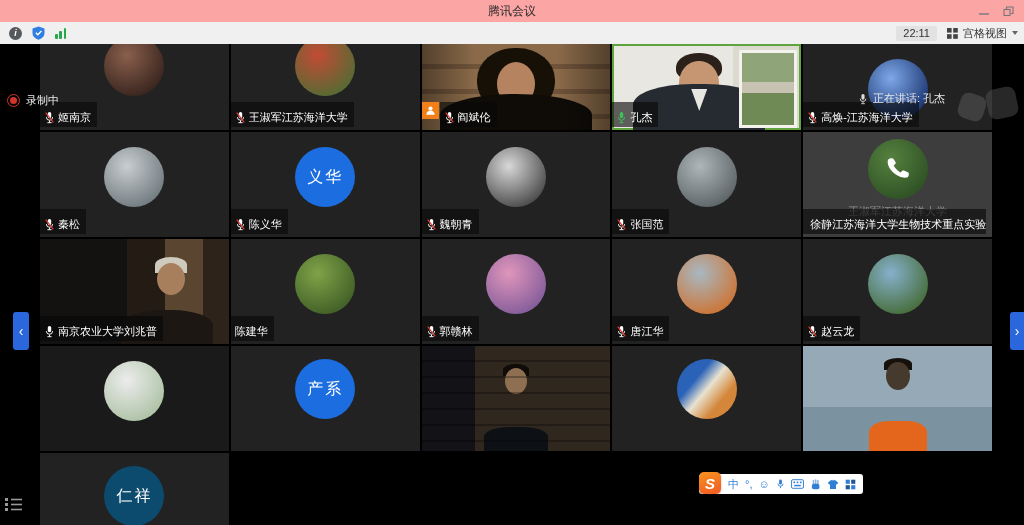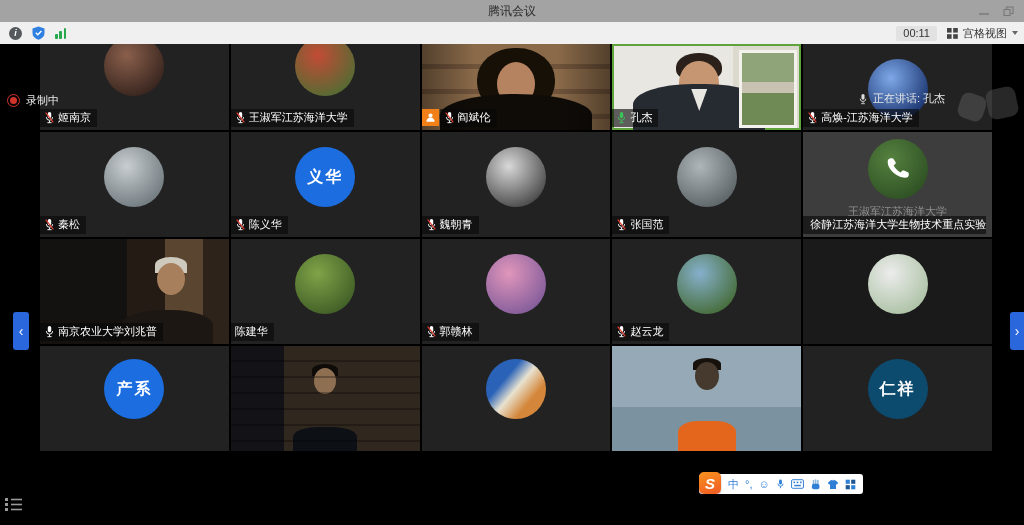--- a/index.html
+++ b/index.html
@@ -1,20 +1,20 @@
 <!DOCTYPE html>
 <html><head>
 <meta charset="utf-8">
 <style>
   html,body{margin:0;padding:0}
   body{width:1024px;height:525px;overflow:hidden;font-family:"Liberation Sans","DejaVu Sans",sans-serif;position:relative;background:#000}
   .app{position:absolute;inset:0;background:#000}
 
   
-  .titlebar{position:absolute;top:0;left:0;right:0;height:22px;background:#a3a3a3;border-bottom:1px solid #e6e6e6;display:flex;align-items:center;justify-content:center;font-size:12px;color:#2b2b2b}
+  .titlebar{position:absolute;top:0;left:0;right:0;height:22px;background:#fca5a5;border-bottom:1px solid #e6e6e6;display:flex;align-items:center;justify-content:center;font-size:12px;color:#2b2b2b}
   .win-btn{position:absolute;top:3px;width:16px;height:16px;display:flex;align-items:center;justify-content:center;cursor:pointer}
   .win-min{right:32px}.win-max{right:8px}
 
   
   .statusbar{position:absolute;top:22px;left:0;right:0;height:22px;background:#f0f0f0;border-bottom:1px solid #dcdcdc;display:flex;align-items:center}
   .sb-left{display:flex;align-items:center;gap:10px;margin-left:9px}
   .info-ic{width:13px;height:13px;border-radius:50%;background:#55585c;color:#fff;font-size:9px;font-weight:bold;font-style:italic;display:flex;align-items:center;justify-content:center}
   .net-ic{display:flex;align-items:flex-end;gap:1.5px;height:11px}
   .net-ic i{display:block;width:2.8px;background:#27a84c;border-radius:1px}
   .net-ic i:nth-child(1){height:5px}.net-ic i:nth-child(2){height:8px}.net-ic i:nth-child(3){height:11px}
@@ -26,25 +26,25 @@
   
   .main{position:absolute;top:44px;left:0;right:0;bottom:0;background:#000}
   .grid{position:absolute;left:40px;top:0;width:952px;height:481px;display:grid;grid-template-columns:repeat(5,1fr);grid-template-rows:86px 105px 105px 105px 72px;gap:2px}
   .tile{position:relative;background:#222;overflow:hidden}
   .tile.active{box-shadow:inset 0 0 0 2px #5fa33c}
   .avatar{position:absolute;left:50%;transform:translateX(-50%);width:60px;height:60px;border-radius:50%;display:flex;align-items:center;justify-content:center}
   .r1 .avatar{top:-8px}
   .r2 .avatar,.r3 .avatar,.r4 .avatar{top:15px}
   .r5 .avatar{top:13px}
   .has-status .avatar{top:7px}
-  .mono{color:#fff;font-size:16px;letter-spacing:2px;font-weight:bold}
+  .mono{color:#fff;font-size:16px;letter-spacing:2px;font-weight:normal}
   .pstatus{position:absolute;top:72px;left:0;right:0;text-align:center;font-size:11px;color:#8f8f8f}
   .lbl{position:absolute;left:0;bottom:3px;display:flex;align-items:stretch;gap:1px;max-width:97%}
   .hostb{width:17px;height:17px;background:#f28018;display:flex;align-items:center;justify-content:center;flex:none}
-  .pill{display:inline-flex;align-items:center;gap:3px;background:rgba(8,8,8,.62);padding:1px 6px 2px 4px;font-size:11px;color:#fff;white-space:nowrap;overflow:hidden}
+  .pill{display:inline-flex;align-items:center;gap:3px;background:rgba(8,8,8,.62);padding:8px 6px 2px 4px;font-size:11px;color:#fff;white-space:nowrap;overflow:hidden}
 
   
   .v-a,.v-b,.v-c,.v-d{position:absolute}
   .scene-yan{background:repeating-linear-gradient(180deg,#8a6a49 0 20px,#6f533a 20px 25px)}
   .scene-yan .v-d{inset:0;background:linear-gradient(90deg,rgba(0,0,0,.4),transparent 28% 72%,rgba(0,0,0,.4))}
   .scene-yan .v-a{left:50%;top:4px;transform:translateX(-50%);width:78px;height:66px;background:#171007;border-radius:48%}
   .scene-yan .v-b{left:50%;top:18px;transform:translateX(-50%);width:38px;height:44px;background:#b5835f;border-radius:50%}
   .scene-yan .v-c{left:50%;bottom:-6px;transform:translateX(-50%);width:152px;height:42px;background:#0f0c08;border-radius:50% 50% 0 0}
   .scene-kong{background:linear-gradient(90deg,#e9e7e1 0 64%,#dcdacf 64% 100%)}
   .scene-kong .v-d{right:4px;top:6px;width:52px;height:72px;background:linear-gradient(180deg,#8fa478 0 40%,#c8c2b2 40% 55%,#6f8a55 55% 100%);border:3px solid #f2f1ec}
@@ -112,21 +112,21 @@
           <path d="M6.5 0.5 L12.5 2.5 V7 c0 3.6-2.8 5.6-6 6.7 C3.3 12.6 0.5 10.6 0.5 7 V2.5 Z" fill="#2f80e0"></path>
           <path d="M3.8 6.8 l2 2 3.6-3.8" fill="none" stroke="#fff" stroke-width="1.4"></path>
         </svg>
       <span class="net-ic">
           <i></i>
           <i></i>
           <i></i>
         </span>
     </div>
     <div class="sb-right">
-      <span class="timer">00:11</span>
+      <span class="timer">22:11</span>
       <span class="view-btn">
         <svg width="11" height="11">
             <rect x="0" y="0" width="4.6" height="4.6" fill="#444"></rect>
             <rect x="6.2" y="0" width="4.6" height="4.6" fill="#444"></rect>
             <rect x="0" y="6.2" width="4.6" height="4.6" fill="#444"></rect>
             <rect x="6.2" y="6.2" width="4.6" height="4.6" fill="#444"></rect>
           </svg>
         <span>宫格视图</span>
         <span class="caret"></span>
       </span>
@@ -331,20 +331,35 @@
           <div class="lbl">
             <span class="pill">
               <svg width="11" height="13" viewBox="0 0 16 18">
                 <rect x="5.5" y="1" width="5" height="9" rx="2.5" fill="#fff"></rect>
                 <path d="M3.5 8.5a4.5 4.5 0 0 0 9 0" fill="none" stroke="#fff" stroke-width="1.4"></path>
                 <line x1="8" y1="13.5" x2="8" y2="16" stroke="#fff" stroke-width="1.4"></line>
                 <line x1="5" y1="16.5" x2="11" y2="16.5" stroke="#fff" stroke-width="1.4"></line>
                 <line x1="2.5" y1="2" x2="13.5" y2="16" stroke="#e23c30" stroke-width="1.7"></line>
               </svg>
               <span>郭赣林</span>
+            </span>
+          </div>
+        </div>
+        <div class="tile r4">
+          <div class="avatar" style="background: radial-gradient(circle at 38% 32%, rgb(168, 184, 194) 0%, rgb(207, 111, 42) 85%);"></div>
+          <div class="lbl">
+            <span class="pill">
+              <svg width="11" height="13" viewBox="0 0 16 18">
+                <rect x="5.5" y="1" width="5" height="9" rx="2.5" fill="#fff"></rect>
+                <path d="M3.5 8.5a4.5 4.5 0 0 0 9 0" fill="none" stroke="#fff" stroke-width="1.4"></path>
+                <line x1="8" y1="13.5" x2="8" y2="16" stroke="#fff" stroke-width="1.4"></line>
+                <line x1="5" y1="16.5" x2="11" y2="16.5" stroke="#fff" stroke-width="1.4"></line>
+                <line x1="2.5" y1="2" x2="13.5" y2="16" stroke="#e23c30" stroke-width="1.7"></line>
+              </svg>
+              <span>唐江华</span>
             </span>
           </div>
         </div>
         <div class="tile r4">
           <div class="avatar" style="background: radial-gradient(circle at 38% 32%, rgb(134, 176, 204) 0%, rgb(65, 104, 47) 85%);"></div>
           <div class="lbl">
             <span class="pill">
               <svg width="11" height="13" viewBox="0 0 16 18">
                 <rect x="5.5" y="1" width="5" height="9" rx="2.5" fill="#fff"></rect>
                 <path d="M3.5 8.5a4.5 4.5 0 0 0 9 0" fill="none" stroke="#fff" stroke-width="1.4"></path>

